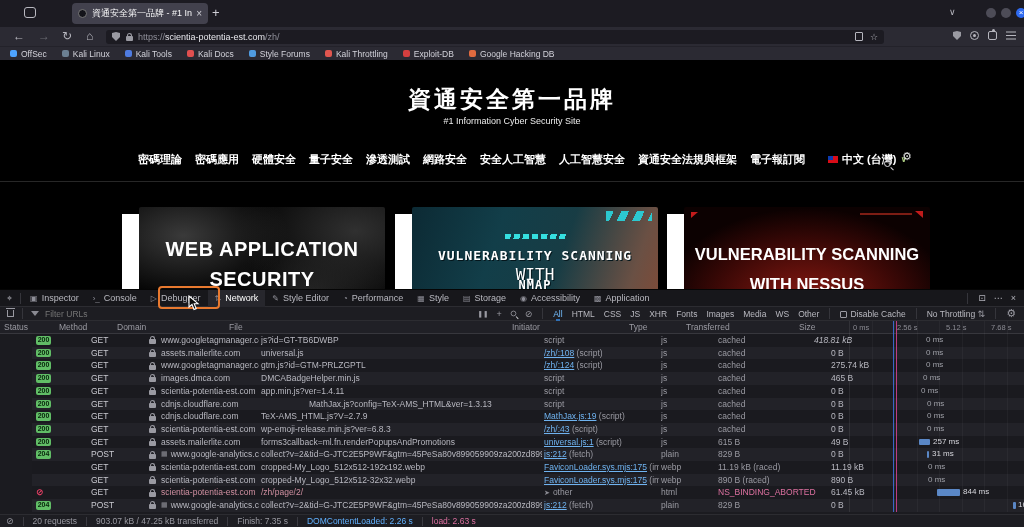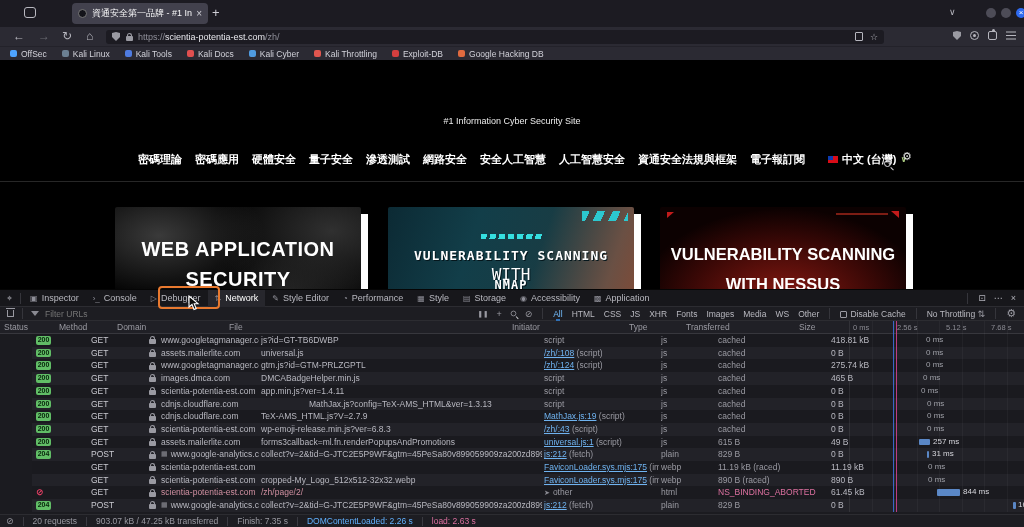--- a/index.html
+++ b/index.html
@@ -51,21 +51,21 @@
   #plang{display:flex;align-items:center;gap:4px;margin-left:10px;}
   .flag{width:10px;height:7px;background:#d80c18;position:relative;display:inline-block;}
   .flag::before{content:'';position:absolute;left:0;top:0;width:5px;height:3.5px;background:#0d3bb0;}
   #plang .chev{color:#a8c97f;font-size:8px;}
   .pico{position:absolute;top:93px;color:#e3e3e3;}
   .mag{width:7px;height:7px;border:1.4px solid #dcdce2;border-radius:50%;position:relative;display:inline-block;}
   .mag::after{content:'';position:absolute;left:6px;top:6px;width:4px;height:1.4px;background:#dcdce2;transform:rotate(45deg);transform-origin:0 0;}
   #pline{position:absolute;left:0;top:121px;width:100%;height:1px;background:#272727;}
 
   .ghost{position:absolute;background:#fff;}
-  .card{position:absolute;top:147px;width:246px;height:95px;overflow:hidden;border-radius:2px;}
+  .card{position:absolute;top:147px;width:246px;height:95px;overflow:hidden;border-radius:2px;margin-left:24px;}
   .card .ln{position:absolute;width:100%;text-align:center;color:#fff;}
   .c-waves{background:
       radial-gradient(150px 90px at 18% 30%,#3a3a3a,transparent 70%),
       radial-gradient(170px 110px at 88% 25%,#303030,transparent 70%),
       radial-gradient(120px 70px at 70% 90%,#222,transparent 70%),#020202;}
   .c-waves .l0{top:31px;font-size:20px;font-weight:900;letter-spacing:.5px;}
   .c-waves .l1{top:61px;font-size:20px;font-weight:900;letter-spacing:.5px;}
   .c-nmap{background:linear-gradient(108deg,#0c2a34 0%,#123e49 34%,#27505563 60%,#6a5044 88%,#7e4b38 100%),
       linear-gradient(#0e303a,#0e303a);}
   .c-nmap .ln{font-family:"DejaVu Sans Mono",monospace;text-shadow:1px 1px 0 #04161c;}
@@ -197,37 +197,38 @@
       <span class="bm">
         <i style="background: rgb(79, 123, 224);"></i>
         <span>Kali Tools</span>
       </span>
       <span class="bm">
         <i style="background: rgb(224, 79, 79);"></i>
         <span>Kali Docs</span>
       </span>
       <span class="bm">
         <i style="background: rgb(79, 155, 224);"></i>
-        <span>Kali Cyber</span>
+        <span>Style Forums</span>
       </span>
       <span class="bm">
         <i style="background: rgb(224, 86, 79);"></i>
         <span>Kali Throttling</span>
       </span>
       <span class="bm">
         <i style="background: rgb(212, 63, 63);"></i>
         <span>Exploit-DB</span>
       </span>
       <span class="bm">
         <i style="background: rgb(224, 106, 63);"></i>
         <span>Google Hacking DB</span>
       </span>
     </div>
 
   <div id="page">
+    <div id="ptitle">資通安全第一品牌</div>
     <div id="psub">#1 Information Cyber Security Site</div>
     <div id="pmenu">
         <span>密碼理論</span>
         <span>密碼應用</span>
         <span>硬體安全</span>
         <span>量子安全</span>
         <span>滲透測試</span>
         <span>網路安全</span>
         <span>安全人工智慧</span>
         <span>人工智慧安全</span>
@@ -372,21 +373,21 @@
           <span class="cell" style="left: 4px; width: 55px;"><span class="badge">200</span></span>
           <span class="cell c-method" style="left: 59px; width: 56px;">GET</span>
           <span class="cell c-dom" style="left: 117px; width: 110px;">
             <span class="lockico"></span>
             <span>www.googletagmanager.com</span>
           </span>
           <span class="cell c-file" style="left: 229px; width: 281px;">js?id=GT-TB6DWBP</span>
           <span class="cell c-init" style="left: 512px; width: 115px;"><span>script</span></span>
           <span class="cell c-type" style="left: 629px; width: 55px;">js</span>
           <span class="cell c-tx" style="left: 686px; width: 111px;">cached</span>
-          <span class="cell c-size" style="left: 799px; width: 48px;">418.81 kB</span>
+          <span class="cell c-size" style="left: 782px; width: 48px; font-style: italic;">418.81 kB</span>
           <span class="wflbl" style="left: 894px;">0 ms</span>
         </div>
         <div class="nrow">
           <span class="cell" style="left: 4px; width: 55px;"><span class="badge">200</span></span>
           <span class="cell c-method" style="left: 59px; width: 56px;">GET</span>
           <span class="cell c-dom" style="left: 117px; width: 110px;">
             <span class="lockico"></span>
             <span>assets.mailerlite.com</span>
           </span>
           <span class="cell c-file" style="left: 229px; width: 281px;">universal.js</span>
@@ -511,20 +512,21 @@
           <span class="wfbar" style="left: 895px; width: 2px;"></span>
           <span class="wflbl b" style="left: 900px;">31 ms</span>
         </div>
         <div class="nrow">
           <span class="cell" style="left: 4px; width: 55px;"></span>
           <span class="cell c-method" style="left: 59px; width: 56px;">GET</span>
           <span class="cell c-dom" style="left: 117px; width: 110px;">
             <span class="lockico"></span>
             <span>scientia-potentia-est.com</span>
           </span>
+          <span class="cell c-file" style="left: 229px; width: 281px;">cropped-My_Logo_512x512-192x192.webp</span>
           <span class="cell c-init" style="left: 512px; width: 115px;"><span class="lnk">FaviconLoader.sys.mjs:175</span><span> (img)</span></span>
           <span class="cell c-type" style="left: 629px; width: 55px;">webp</span>
           <span class="cell c-tx" style="left: 686px; width: 111px;">11.19 kB (raced)</span>
           <span class="cell c-size" style="left: 799px; width: 48px;">11.19 kB</span>
           <span class="wflbl" style="left: 896px;">0 ms</span>
         </div>
         <div class="nrow">
           <span class="cell" style="left: 4px; width: 55px;"></span>
           <span class="cell c-method" style="left: 59px; width: 56px;">GET</span>
           <span class="cell c-dom" style="left: 117px; width: 110px;">

